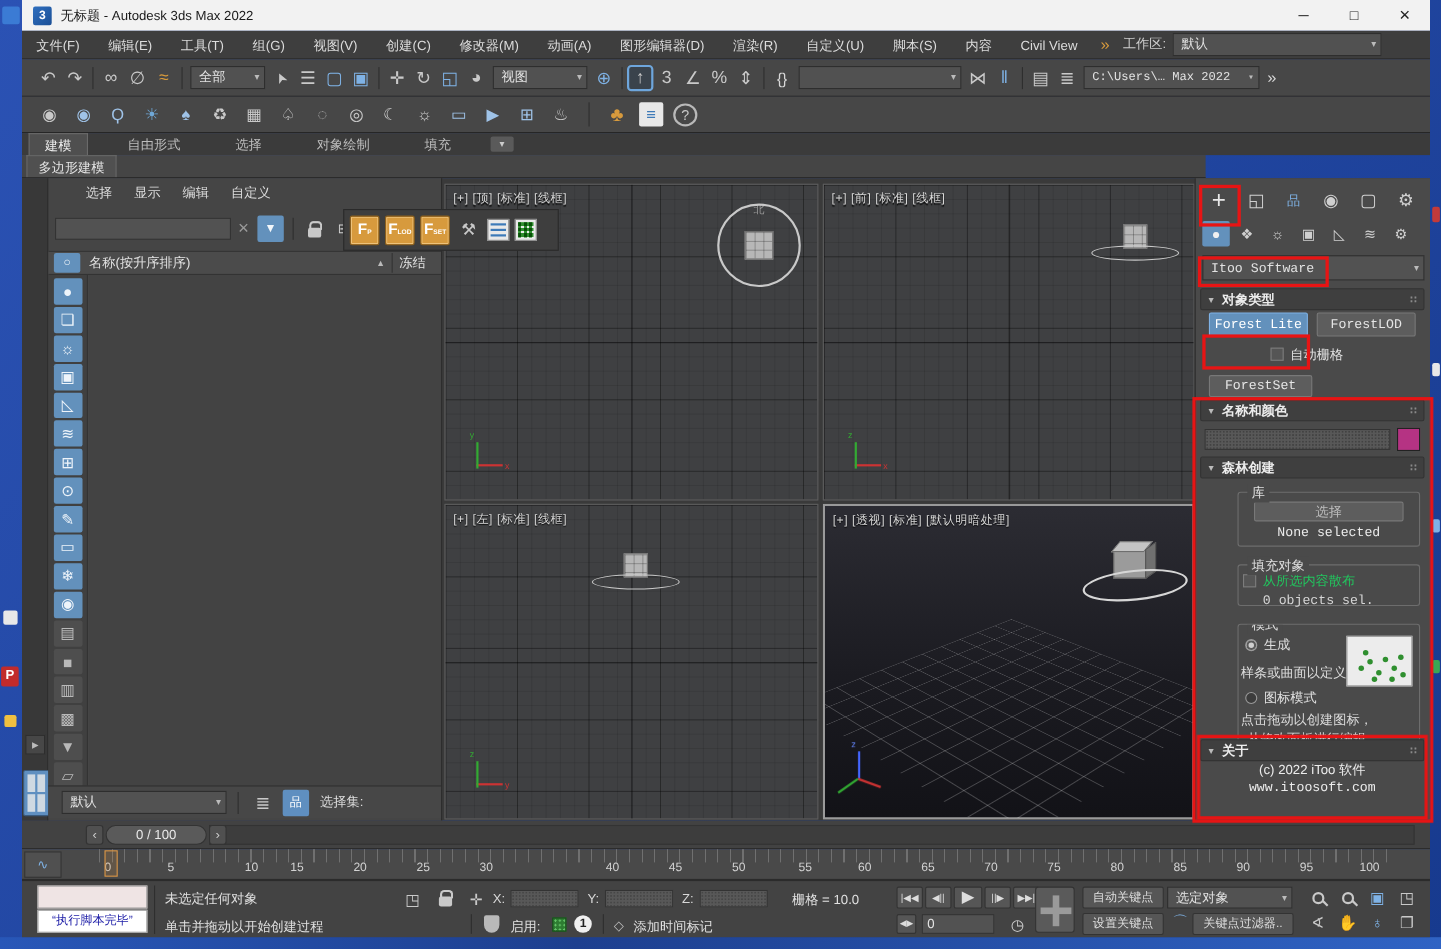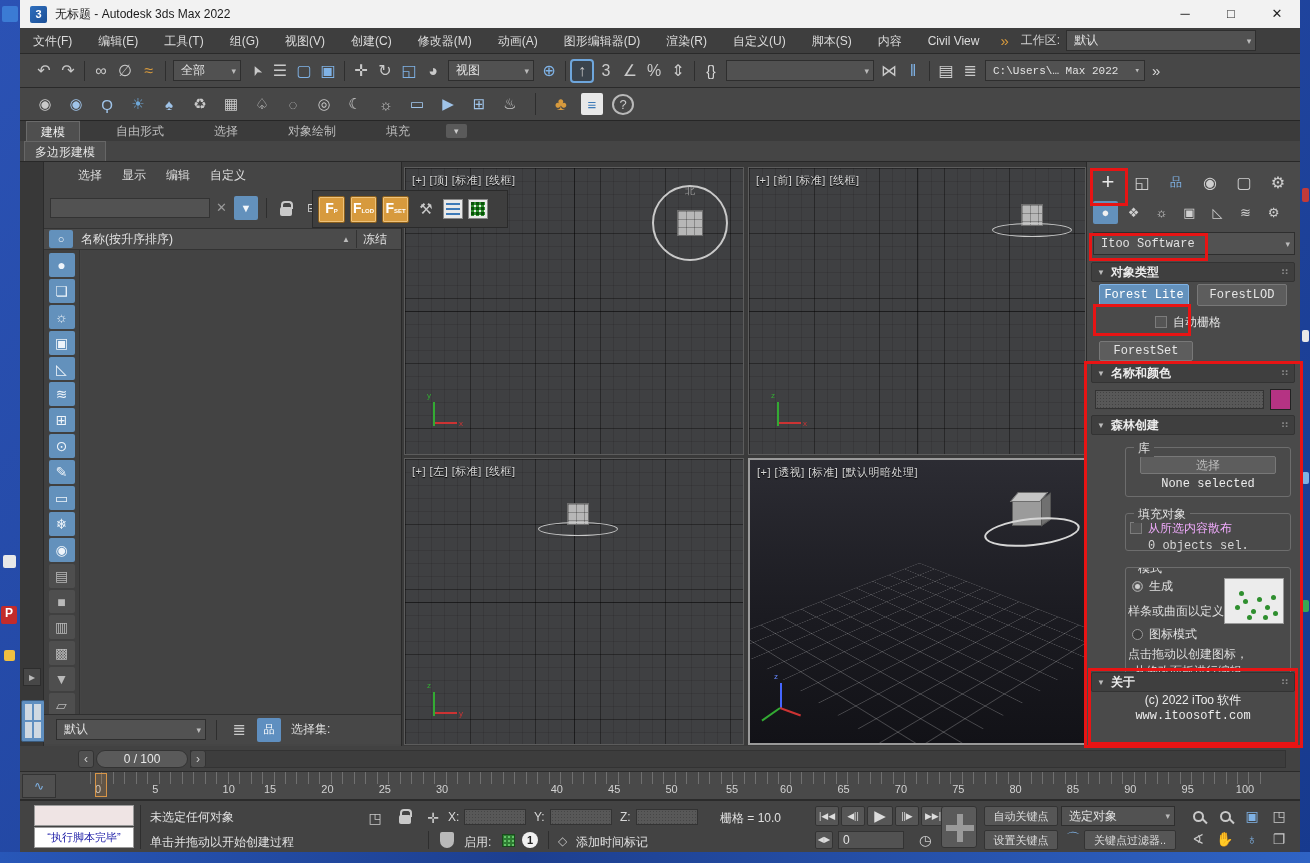--- a/index.html
+++ b/index.html
@@ -25,21 +25,21 @@
   
   .toolbar { left:20px; top:54px; width:1280px; height:34px; background:#474747; border-bottom:1px solid #2a2a2a; padding-left:12px; gap:3px; }
   .toolbar2 { left:20px; top:88px; width:1280px; height:33px; background:#474747; border-bottom:1px solid #262626; padding-left:14px; gap:9px; }
   .tbi { display:inline-flex; align-items:center; justify-content:center; min-width:24px; height:24px; color:#c9c9c9; font-size:16px; }
   .tbi2 { display:inline-flex; align-items:center; justify-content:center; min-width:22px; height:24px; color:#c9c9c9; font-size:15px; }
 
   
   .ribbon-tabs { left:20px; top:121px; width:1280px; height:20px; background:#3b3b3b; }
   .rtab { padding:0 14px; height:20px; line-height:20px; color:#bdbdbd; margin-right:22px; white-space:nowrap; }
   .rtab.active { background:#4f4f4f; border:1px solid #6a6a6a; border-bottom:none; color:#eee; }
-  .ribbon-sub { left:20px; top:141px; width:1280px; height:21px; background:#454545; border-bottom:1px solid #282828; }
+  .ribbon-sub { left:20px; top:141px; width:1076px; height:21px; background:#454545; border-bottom:1px solid #282828; }
   .rsub { margin-left:4px; padding:0 10px; height:20px; line-height:20px; background:#505050; border:1px solid #666; border-bottom:none; color:#e4e4e4; }
 
   
   .mainbg { left:20px; top:162px; width:1280px; height:584px; background:#3a3a3a; }
   .vstrip { left:20px; top:162px; width:24px; height:584px; background:#383838; border-right:1px solid #2b2b2b; }
 
   
   .explorer { left:44px; top:162px; width:358px; height:584px; background:#454545; border-right:1px solid #282828; }
   .exp-menu { padding:0 10px; height:26px; line-height:26px; color:#dcdcdc; }
   .search { position:absolute; left:6px; top:36px; width:160px; height:20px; background:#525252; border:1px solid #333; }
@@ -497,21 +497,21 @@
       </div>
 
       <div class="group" style="left:34px;top:32px;width:166px;height:50px;">
         <span class="group-label">库</span>
         <div class="btn" style="margin:8px 14px 0;height:18px;line-height:16px;color:#bdbdbd;">选择</div>
         <div style="text-align:center;color:#ececec;margin-top:3px;font-family:'Liberation Mono','DejaVu Sans Mono',monospace;">None selected</div>
       </div>
 
       <div class="group" style="left:34px;top:98px;width:166px;height:38px;">
         <span class="group-label">填充对象</span>
-        <div style="padding:6px 0 0 4px;color:#f0abfc;white-space:nowrap;overflow:hidden;">
+        <div style="padding:6px 0 0 4px;color:#22c55e;white-space:nowrap;overflow:hidden;">
           <span class="checkbox"></span><span>从所选内容散布</span>
         </div>
         <div style="padding:2px 0 0 22px;color:#d6d6d6;font-family:'Liberation Mono','DejaVu Sans Mono',monospace;white-space:nowrap;overflow:hidden;">0 objects sel.</div>
       </div>
 
       <div class="group" style="left:34px;top:152px;width:166px;height:108px;overflow:hidden;">
         <span class="group-label">模式</span>
         <div style="padding:10px 0 0 6px;color:#e0e0e0;">
           <span class="radio sel"></span><span>生成</span>
         </div>

